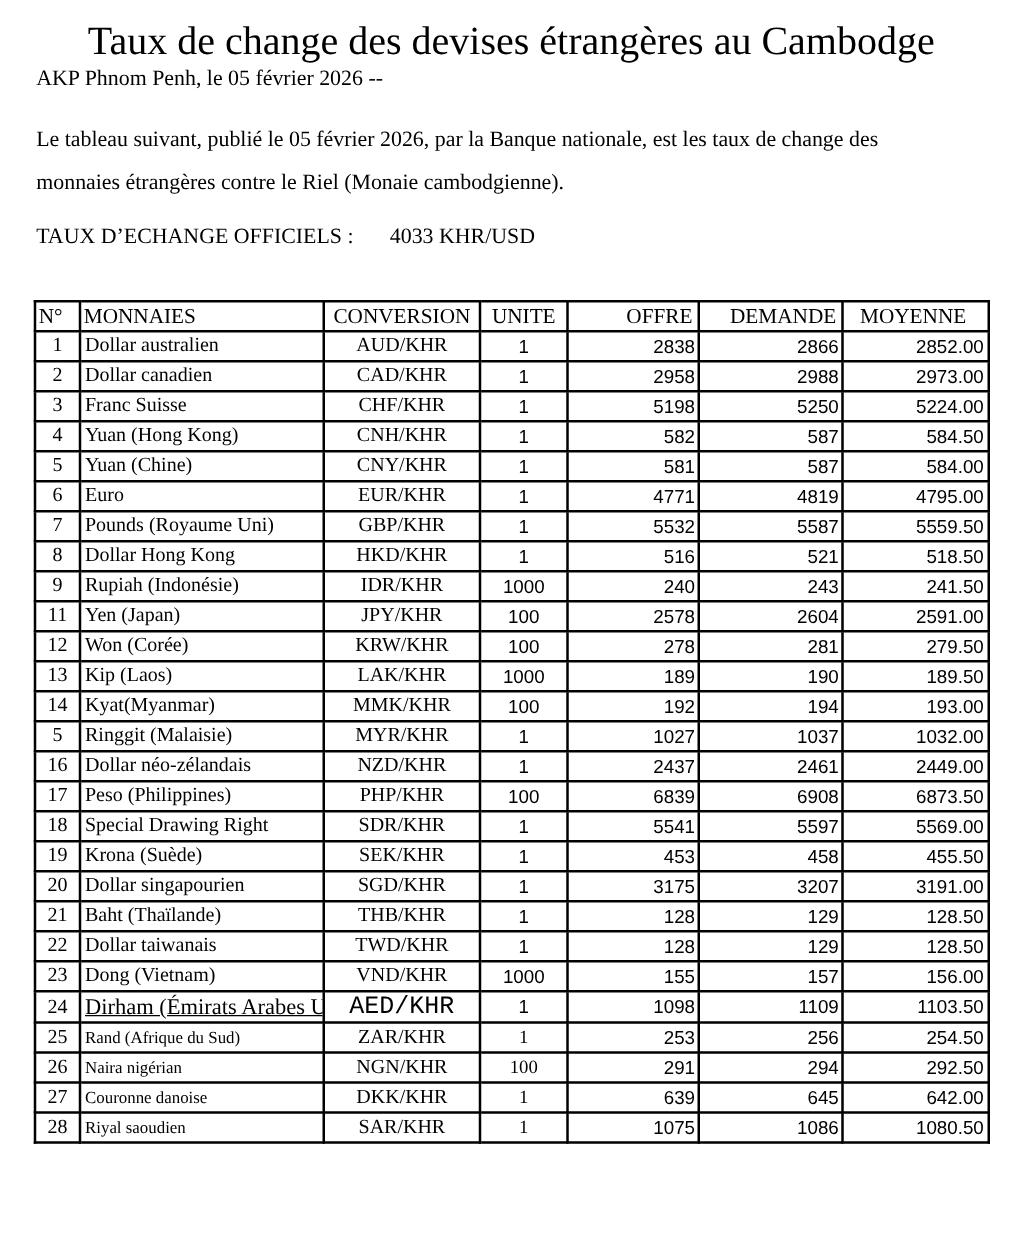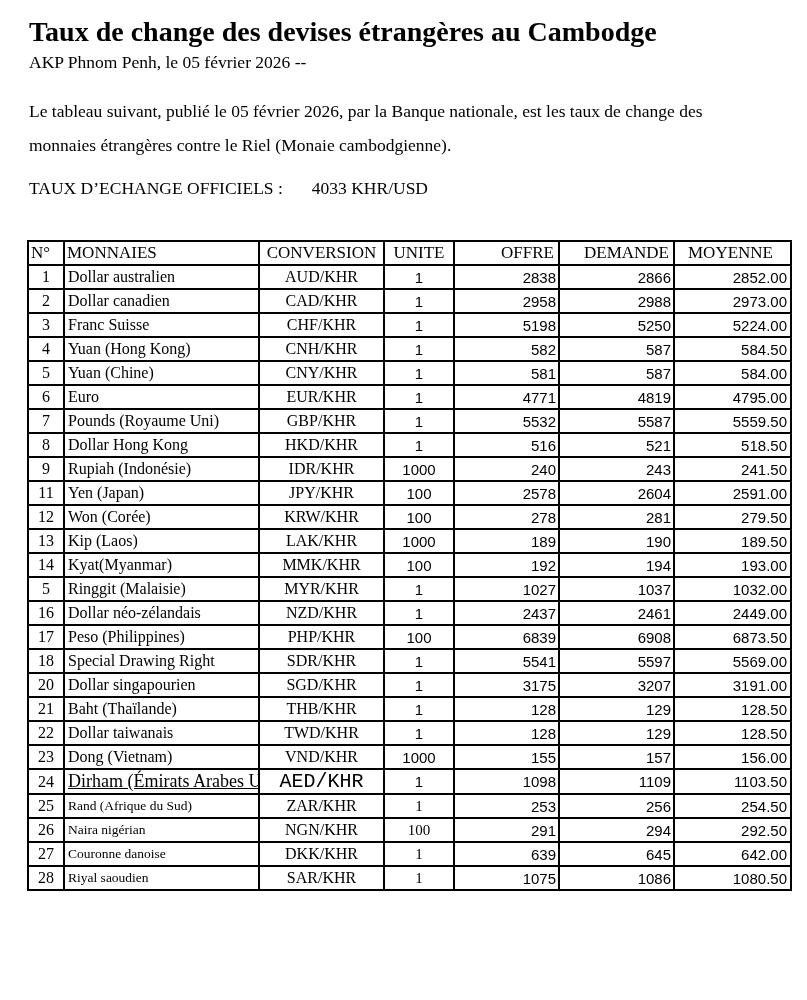--- a/index.html
+++ b/index.html
@@ -3,22 +3,22 @@
 <meta charset="utf-8">
 <style>
   html,body{margin:0;padding:0;}
   body{
     width:807px;height:1000px;overflow:hidden;
     background:#ffffff;color:#000000;
     font-family:"Liberation Serif", serif;
   }
   .doc{padding:14px 18px 0 27px;}
   .title{
-    font-size:28px;line-height:36px;font-weight:bold;
-    margin:0 0 0 2px;letter-spacing:0;
+    font-size:32px;line-height:36px;font-weight:normal;
+    margin:0 0 0 2px;letter-spacing:0;text-align:center;
   }
   .dateline{font-size:17.5px;line-height:24px;margin:0 0 0 2px;}
   .intro{font-size:17.5px;line-height:34px;margin:20px 0 0 2px;}
   .official{font-size:17.5px;line-height:24px;margin:14px 0 0 2px;}
   .rate-value{display:inline-block;margin-left:29px;}
 
   table.rates{
     border-collapse:collapse;table-layout:fixed;
     width:763px;margin:40px 0 0 0;
   }
@@ -232,20 +232,29 @@
         <tr>
           <td class="cell-no">18</td>
           <td class="cell-name">Special Drawing Right</td>
           <td class="cell-code">SDR/KHR</td>
           <td class="cell-unit">1</td>
           <td class="cell-num">5541</td>
           <td class="cell-num">5597</td>
           <td class="cell-num cell-avg">5569.00</td>
         </tr>
         <tr>
+          <td class="cell-no">19</td>
+          <td class="cell-name">Krona (Suède)</td>
+          <td class="cell-code">SEK/KHR</td>
+          <td class="cell-unit">1</td>
+          <td class="cell-num">453</td>
+          <td class="cell-num">458</td>
+          <td class="cell-num cell-avg">455.50</td>
+        </tr>
+        <tr>
           <td class="cell-no">20</td>
           <td class="cell-name">Dollar singapourien</td>
           <td class="cell-code">SGD/KHR</td>
           <td class="cell-unit">1</td>
           <td class="cell-num">3175</td>
           <td class="cell-num">3207</td>
           <td class="cell-num cell-avg">3191.00</td>
         </tr>
         <tr>
           <td class="cell-no">21</td>

